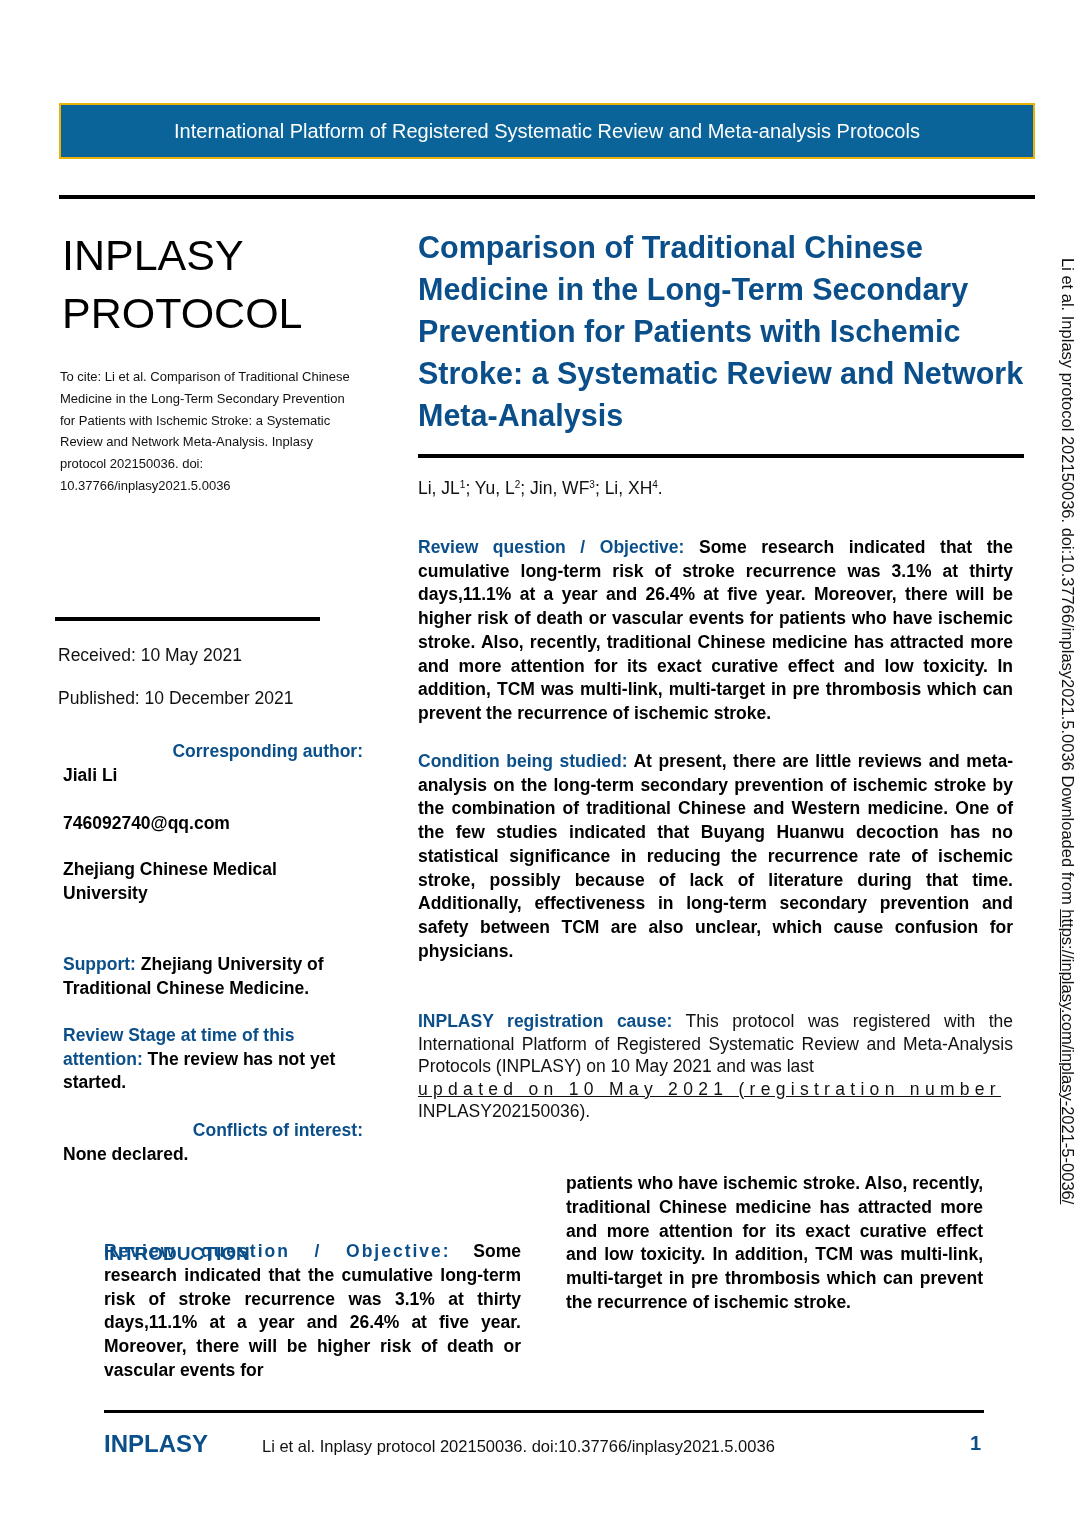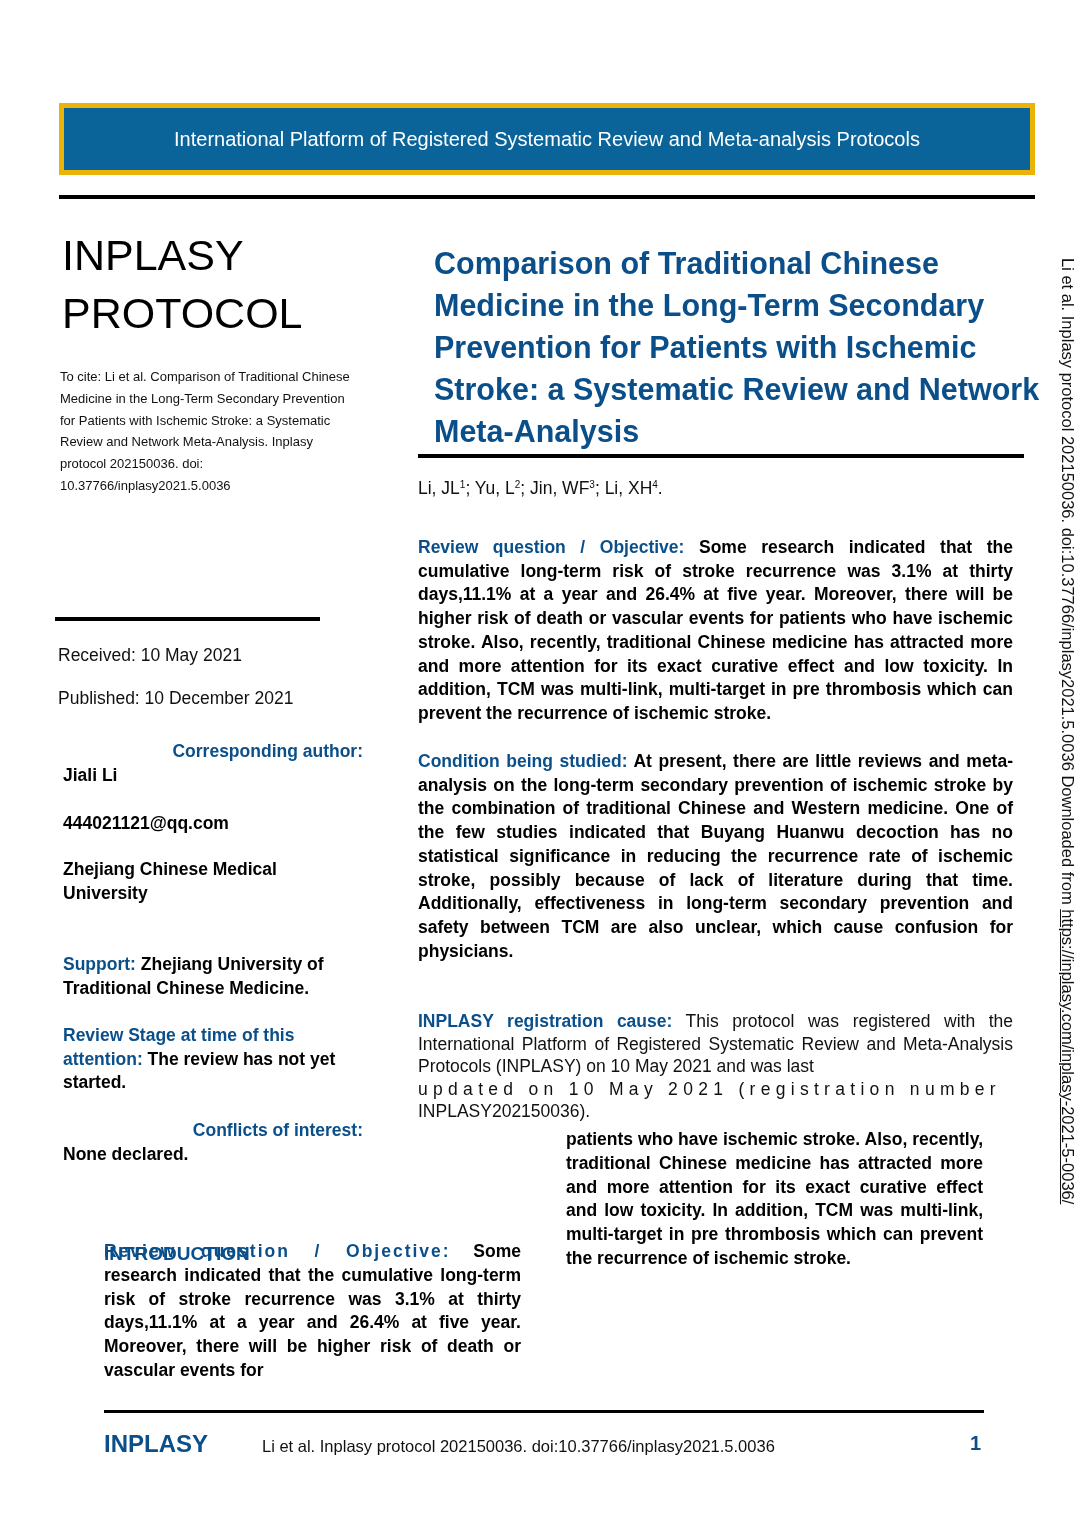--- a/index.html
+++ b/index.html
@@ -1,40 +1,40 @@
 <!DOCTYPE html>
 <html><head>
 <meta charset="utf-8">
 <style>
   html, body { margin: 0; padding: 0; background: #ffffff; }
   body { width: 1086px; height: 1536px; position: relative; overflow: hidden;
          font-family: "Liberation Sans", sans-serif; color: #111; }
   .abs { position: absolute; }
-  .banner { left: 59px; top: 103px; width: 976px; height: 72px; background: #0a6499;
-            border: 5px solid #eab308; box-sizing: border-box; color: #fff; font-size: 20px;
+  .banner { left: 59px; top: 103px; width: 976px; height: 56px; background: #0a6499;
+            border: 2px solid #eab308; box-sizing: border-box; color: #fff; font-size: 20px;
             display: flex; align-items: center; justify-content: center; }
   .rule { background: #000; }
   .brand-title { left: 62px; top: 226px; font-size: 43px; line-height: 58px; color: #000; font-weight: normal; margin: 0; }
   .cite { left: 60px; top: 366px; width: 290px; font-size: 13px; line-height: 21.8px; color: #111; }
   .meta-line { left: 58px; font-size: 17.5px; color: #111; }
   .side-block { left: 63px; width: 300px; font-size: 17.5px; line-height: 23.5px; font-weight: bold; }
   .side-block .label { color: #0b4f8a; text-align: right; }
   .side-block .val { color: #000; }
-  .doc-title { left: 418px; top: 226px; width: 610px; font-size: 30.5px; line-height: 42px; font-weight: bold; color: #0b4f8a; margin: 16px; }
+  .doc-title { left: 418px; top: 226px; width: 610px; font-size: 30.5px; line-height: 42px; font-weight: bold; color: #0b4f8a; margin: 0; }
   .authors { left: 418px; top: 478px; font-size: 17.5px; color: #111; }
   .authors sup { font-size: 10px; vertical-align: 6px; }
   .para { left: 418px; width: 595px; font-size: 17.5px; line-height: 23.7px; text-align: justify; font-weight: bold; color: #000; }
   .para .label { color: #0b4f8a; }
   .reg { left: 418px; width: 595px; font-size: 17.5px; line-height: 22.5px; text-align: justify; color: #111; top: 1010px; }
   .reg .label { color: #0b4f8a; font-weight: bold; }
-  .reg .spaced { letter-spacing: 5.3px; }
+  .reg .spaced { letter-spacing: 5.3px; text-decoration: underline; }
   .intro-h { left: 104px; top: 1195px; font-size: 19px; font-weight: bold; color: #0b4f8a; margin-top: 48px; }
   .col1 { left: 104px; top: 1240px; width: 417px; font-size: 17.5px; line-height: 23.8px; text-align: justify; font-weight: bold; color: #000; }
   .col1 .label { color: #0b4f8a; letter-spacing: 2px; }
-  .col2 { left: 566px; top: 1128px; width: 417px; font-size: 17.5px; line-height: 23.8px; text-align: justify; font-weight: bold; color: #000; }
+  .col2 { left: 566px; top: 1172px; width: 417px; font-size: 17.5px; line-height: 23.8px; text-align: justify; font-weight: bold; color: #000; }
   .footer-brand { left: 104px; top: 1430px; font-size: 24px; font-weight: bold; color: #0b4f8a; }
   .footer-cite { left: 262px; top: 1437px; font-size: 16.5px; color: #111; }
   .footer-page { left: 970px; top: 1432px; font-size: 20px; font-weight: bold; color: #0b4f8a; }
   .side-vert { left: 1055px; top: 258px; width: 1080px; font-size: 16.5px; color: #111;
                transform-origin: 0 0; transform: rotate(90deg) translate(0, -22px); white-space: nowrap; }
   .side-vert a { color: #111; text-decoration: underline; }
 </style>
 </head>
 <body>
 
@@ -55,21 +55,21 @@
 
 <div class="abs meta-line" style="top:645px;">Received: 10 May 2021</div>
 <div class="abs meta-line" style="top:688px;">Published: 10 December 2021</div>
 
 <div class="abs side-block" style="top:740px;">
   <div class="label">Corresponding author:</div>
   <div class="val">Jiali Li</div>
 </div>
 
 <div class="abs side-block" style="top:812px;">
-  <span class="val">444021121@qq.com</span>
+  <span class="val">746092740@qq.com</span>
 </div>
 
 <div class="abs side-block" style="top:858px;">
   <div class="val" style="width:260px;">Zhejiang Chinese Medical University</div>
 </div>
 
 <div class="abs side-block" style="top:953px;">
   <span class="label">Support:</span><span class="val"> Zhejiang University of Traditional Chinese Medicine.</span>
 </div>
 

